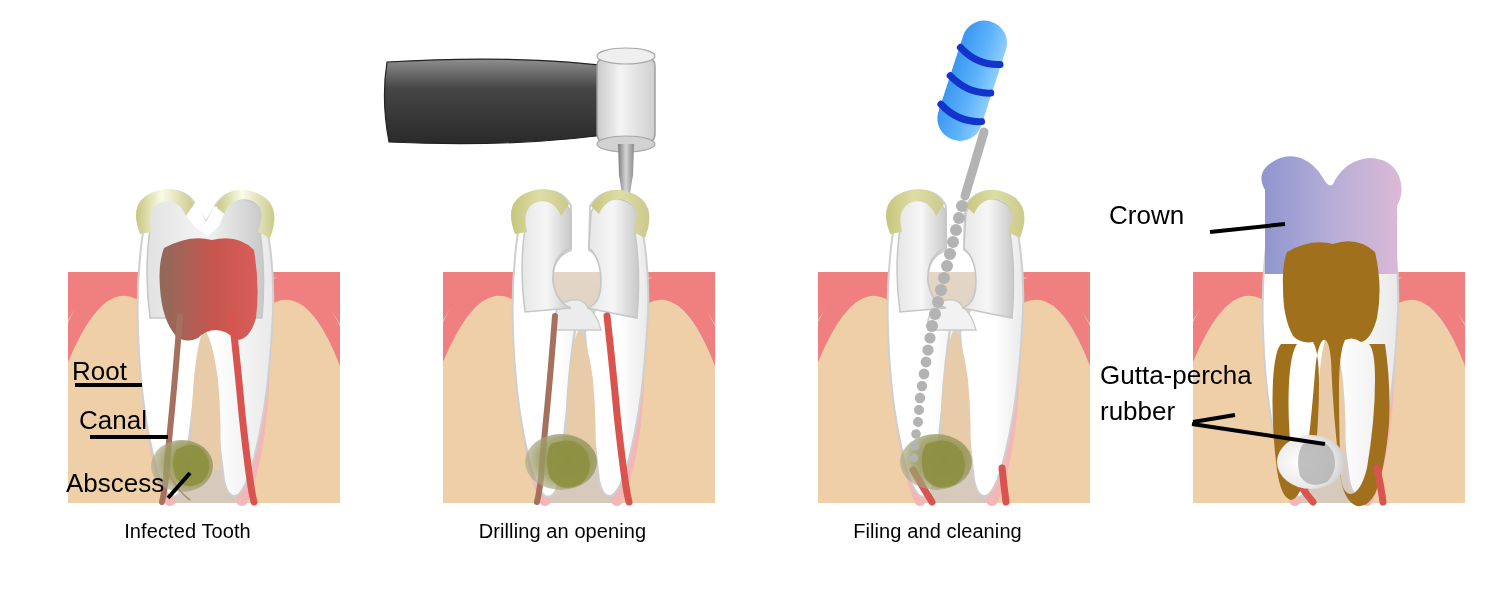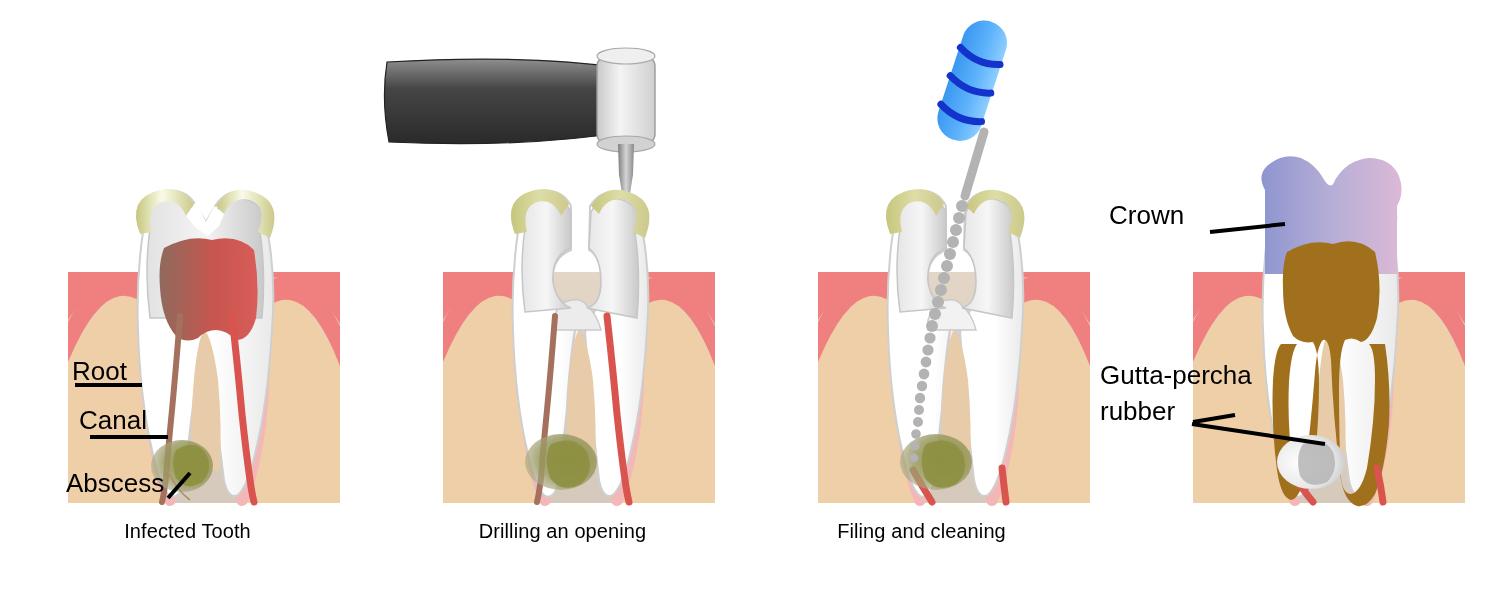--- a/index.html
+++ b/index.html
@@ -338,15 +338,15 @@
   <div class="lbl" style="left:72px;top:358px">Root</div>
   <div class="lbl" style="left:79px;top:407px">Canal</div>
   <div class="lbl" style="left:66px;top:470px">Abscess</div>
 
   <div class="lbl" style="left:1109px;top:202px">Crown</div>
   <div class="lbl" style="left:1100px;top:362px">Gutta-percha</div>
   <div class="lbl" style="left:1100px;top:398px">rubber</div>
 
   <div class="caption" style="left:0px">Infected Tooth</div>
   <div class="caption" style="left:375px">Drilling an opening</div>
-  <div class="caption" style="left:734px">Filing and cleaning</div>
+  <div class="caption" style="left:750px">Filing and cleaning</div>
 
 </div>
 
 </body></html>

